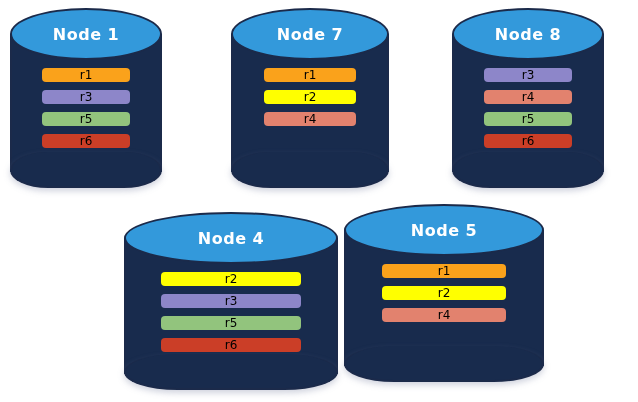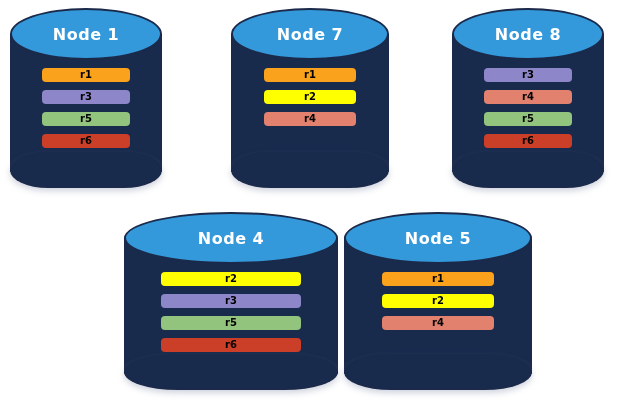--- a/index.html
+++ b/index.html
@@ -83,22 +83,22 @@
     margin-bottom: 8px;
     display: flex;
     align-items: center;
     justify-content: center;
     box-sizing: border-box;
   }
   .replica-bar:last-child {
     margin-bottom: 0;
   }
   .replica-label {
-    font-size: 10px;
-    font-weight: bold;
+    font-size: 12px;
+    font-weight: normal;
     color: #000000;
     line-height: 1;
     user-select: none;
   }
 </style>
 </head>
 <body>
 
 <div id="diagram">
     <div class="node" style="left: 10px; top: 8px; width: 152px; height: 182px;">
@@ -175,21 +175,21 @@
           <span class="replica-label">r3</span>
         </div>
         <div class="replica-bar" style="background: rgb(146, 196, 125);">
           <span class="replica-label">r5</span>
         </div>
         <div class="replica-bar" style="background: rgb(203, 62, 39);">
           <span class="replica-label">r6</span>
         </div>
       </div>
     </div>
-    <div class="node" style="left: 344px; top: 212px; width: 188px; height: 180px;">
+    <div class="node" style="left: 344px; top: 204px; width: 152px; height: 180px; padding-left: 48px;">
       <div class="cyl-body" style="top: 26px; height: 136px;"></div>
       <div class="cyl-bottom" style="top: 142px; height: 36px;"></div>
       <div class="cyl-top" style="height: 52px;">
         <span class="node-title">Node 5</span>
       </div>
       <div class="replica-list" style="left: 38px; right: 38px; top: 60px;">
         <div class="replica-bar" style="background: rgb(250, 162, 27);">
           <span class="replica-label">r1</span>
         </div>
         <div class="replica-bar" style="background: rgb(255, 255, 0);">

